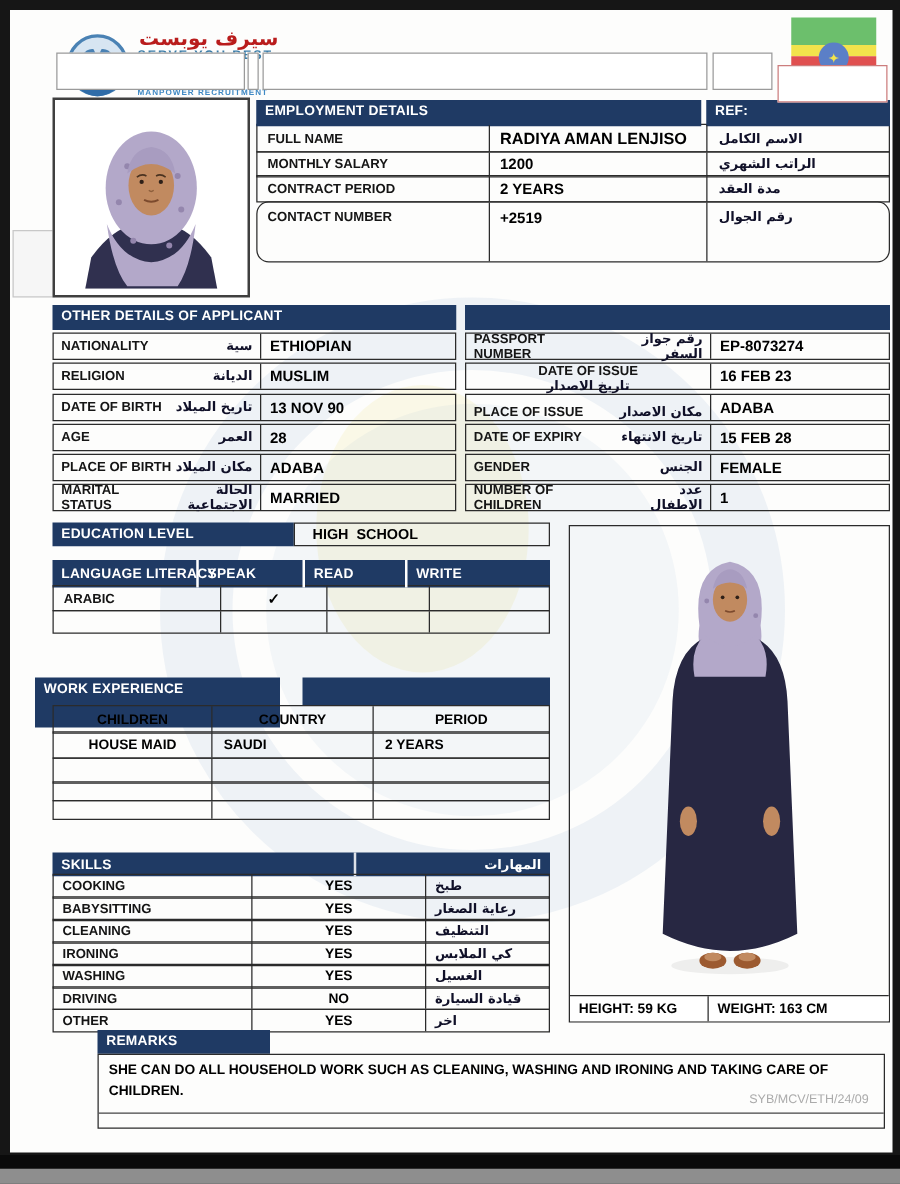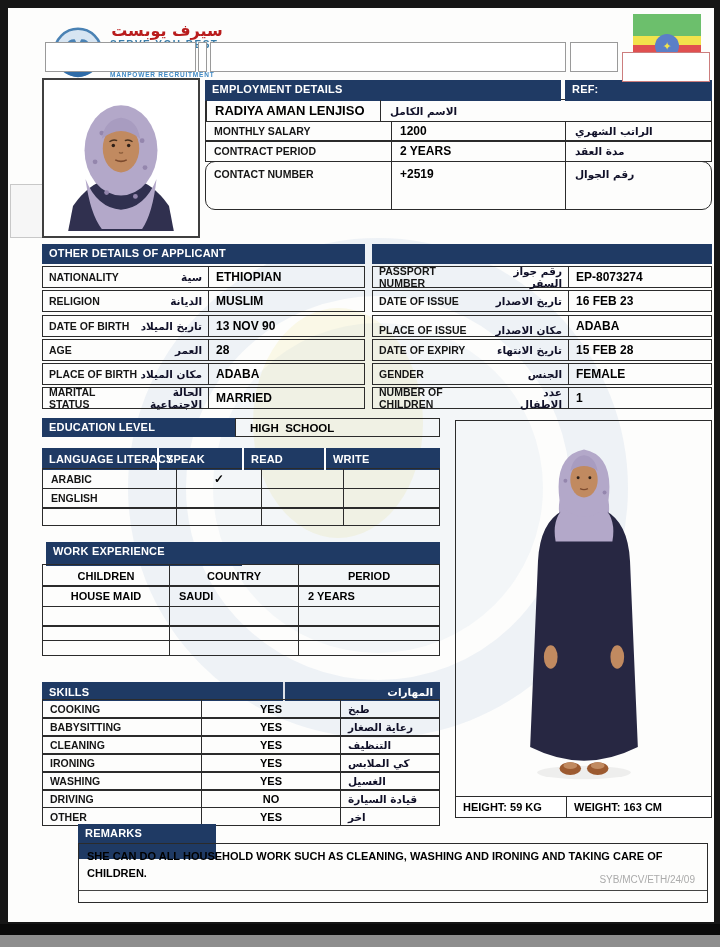--- a/index.html
+++ b/index.html
@@ -146,20 +146,21 @@
     </svg>
   </div>
 
   <div class="abs" style="left:197px; top:72px; width:507px;">
     <div style="display:flex; height:21px;">
       <div class="navy hdr-txt" style="width:356px;">EMPLOYMENT DETAILS</div>
       <div style="width:4px;"></div>
       <div class="navy hdr-txt" style="flex:1;">REF:</div>
     </div>
     <div class="emp-row" style="height:23px;">
+      <div class="emp-c1 lbl">FULL NAME</div>
       <div class="emp-c2 val" style="font-size:13px;">RADIYA AMAN LENJISO</div>
       <div class="emp-c3 ar">الاسم الكامل</div>
     </div>
     <div class="emp-row" style="height:21px;">
       <div class="emp-c1 lbl">MONTHLY SALARY</div>
       <div class="emp-c2 val">1200</div>
       <div class="emp-c3 ar">الراتب الشهري</div>
     </div>
     <div class="emp-row" style="height:22px;">
       <div class="emp-c1 lbl">CONTRACT PERIOD</div>
@@ -223,21 +224,21 @@
 
   <div class="abs" style="left:364px; top:258px; width:340px;">
     <div class="od-row">
       <div class="od-lbl" style="width:196px;">
           <span class="lbl">PASSPORT NUMBER</span>
           <span class="ar">رقم جواز السفر</span>
         </div>
       <div class="od-val val">EP-8073274</div>
     </div>
     <div class="od-row">
-      <div class="od-lbl" style="width:196px;">
+      <div class="od-lbl" style="width:196px;flex-direction:column;">
           <span class="lbl">DATE OF ISSUE</span>
           <span class="ar">تاريخ الاصدار</span>
         </div>
       <div class="od-val val">16 FEB 23</div>
     </div>
     <div class="od-row">
       <div class="od-lbl" style="width:196px;align-items:flex-end;">
           <span class="lbl">PLACE OF ISSUE</span>
           <span class="ar">مكان الاصدار</span>
         </div>
@@ -275,35 +276,29 @@
       <div class="hdr-txt" style="width:85px;">SPEAK</div>
       <div class="hdr-txt" style="width:82px;">READ</div>
       <div class="hdr-txt" style="flex:1; border-right:none;">WRITE</div>
     </div>
     <div class="lang-row">
       <div class="lbl" style="width:133px;">ARABIC</div>
       <div class="bdr val" style="width:85px; justify-content:center;">✓</div>
       <div class="bdr" style="width:82px;"></div>
       <div class="bdr" style="flex:1;"></div>
     </div>
-    <div class="lang-row">
-      <div class="lbl" style="width:133px;">ENGLISH</div>
-      <div class="bdr" style="width:85px; justify-content:center;"></div>
-      <div class="bdr" style="width:82px;"></div>
-      <div class="bdr" style="flex:1;"></div>
-    </div>
     <div class="lang-row" style="height:19px;">
       <div class="lbl" style="width:133px;"></div>
       <div class="bdr" style="width:85px;"></div>
       <div class="bdr" style="width:82px;"></div>
       <div class="bdr" style="flex:1;"></div>
     </div>
   </div>
 
-  <div class="abs navy hdr-txt" style="left:38px; top:534px; width:196px; height:24px;">WORK EXPERIENCE</div>
+  <div class="abs navy hdr-txt" style="left:20px; top:534px; width:196px; height:40px;">WORK EXPERIENCE</div>
   <div class="abs navy" style="left:234px; top:534px; width:198px; height:22px;"></div>
 
   <div class="abs" style="left:34px; top:556px; width:398px;">
     <div class="we-hdr-row">
       <div style="width:126px;">CHILDREN</div>
       <div class="bdl" style="width:129px;">COUNTRY</div>
       <div class="bdl" style="flex:1;">PERIOD</div>
     </div>
     <div class="we-row" style="height:22px;">
       <div class="val" style="width:126px; justify-content:center; font-size:11px;">HOUSE MAID</div>
@@ -391,21 +386,21 @@
         <ellipse cx="111" cy="349" rx="7" ry="3.5" fill="#c18a60"></ellipse>
         <ellipse cx="139" cy="349" rx="7" ry="3.5" fill="#c18a60"></ellipse>
       </svg>
     </div>
     <div class="hw-row">
       <div style="width:110px;">HEIGHT: 59 KG</div>
       <div class="bdl" style="flex:1;">WEIGHT: 163 CM</div>
     </div>
   </div>
 
-  <div class="abs navy hdr-txt" style="left:70px; top:816px; width:138px; height:35px;">REMARKS</div>
+  <div class="abs navy hdr-txt" style="left:70px; top:816px; width:138px; height:19px;">REMARKS</div>
   <div class="rm-box" style="left:70px; top:835px; width:630px; height:60px;">
     <div class="rm-text">SHE CAN DO ALL HOUSEHOLD WORK SUCH AS CLEANING, WASHING AND IRONING AND TAKING CARE OF CHILDREN.</div>
     <div class="rm-line"></div>
     <div class="rm-code">SYB/MCV/ETH/24/09</div>
   </div>
 
 </div>
 
 <div class="frame-bar-bottom"></div>
 <div class="frame-gray"></div>

